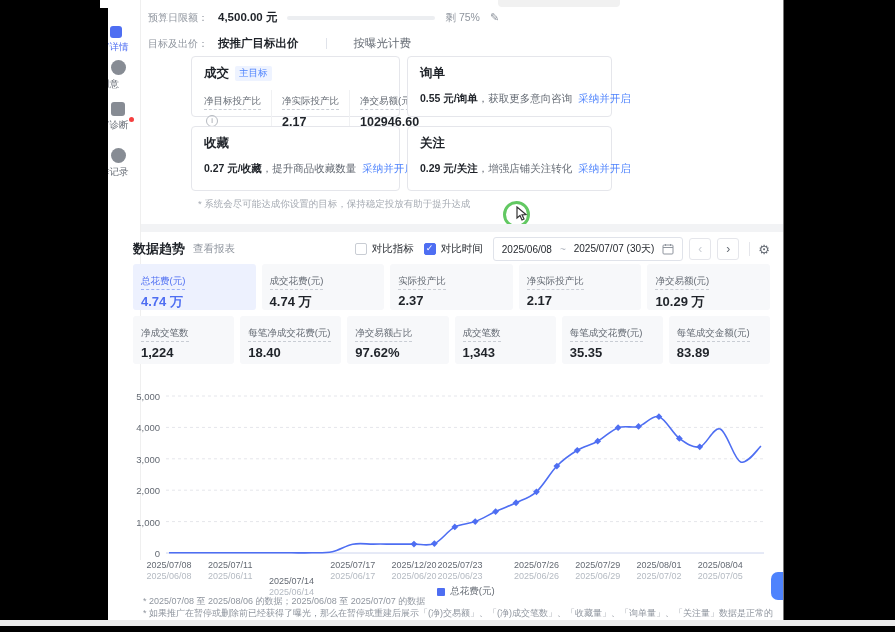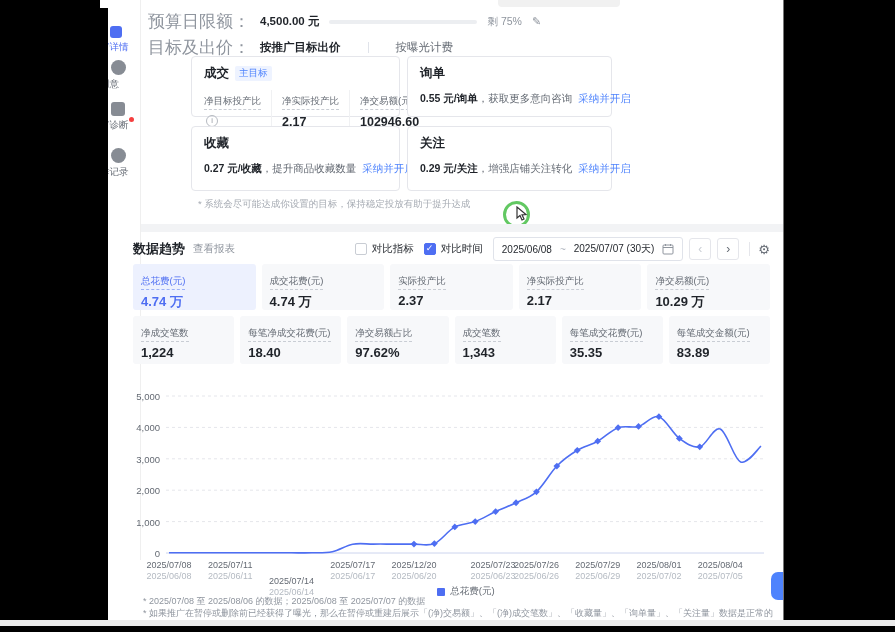--- a/index.html
+++ b/index.html
@@ -23,21 +23,21 @@
   .s-icon{display:block;}
   .icon-blue-sq{width:12px;height:12px;border-radius:3px;background:#4e6ef2;margin-left:2px;}
   .icon-circle{width:15px;height:15px;border-radius:50%;background:#878c94;margin-left:3px;}
   .icon-rsq{width:14px;height:14px;border-radius:3px;background:#878c94;margin-left:3px;}
   .s-label{font-size:9.5px;color:#646a73;margin-left:-8px;margin-top:3px;white-space:nowrap;position:relative;}
   .s-item.active .s-label{color:#4e6ef2;}
   .red-dot{position:absolute;right:-5px;top:-2px;width:5px;height:5px;border-radius:50%;background:#f53f3f;}
 
   
   .info-row{position:absolute;left:40px;display:flex;align-items:center;gap:10px;font-size:11px;}
-  .row-label{color:#8f959e;font-size:17px;white-space:nowrap;}
+  .row-label{color:#8f959e;font-size:10px;white-space:nowrap;}
   .budget-amount{color:#1f2329;font-weight:bold;font-size:11.5px;white-space:nowrap;}
   .progress-track{width:148px;height:4px;border-radius:2px;background:#eceef1;overflow:hidden;}
   .progress-fill{height:4px;border-radius:2px;background:#7b96f5;}
   .remaining{color:#8f959e;font-size:10.5px;white-space:nowrap;}
   .pencil{color:#8f959e;font-size:11px;cursor:pointer;}
   .tabs{display:flex;align-items:center;gap:27px;}
   .tab-active{color:#1f2329;font-weight:bold;font-size:11.5px;cursor:pointer;}
   .tab-sep{width:1px;height:11px;background:#e0e3ea;}
   .tab-inactive{color:#646a73;font-size:11.5px;cursor:pointer;}
 
@@ -294,21 +294,21 @@
         <div class="cmp">2025/06/14</div>
       </div>
       <div class="x-tick" style="left: 154.724px;">
         <div class="cur">2025/07/17</div>
         <div class="cmp">2025/06/17</div>
       </div>
       <div class="x-tick" style="left: 215.966px;">
         <div class="cur">2025/12/20</div>
         <div class="cmp">2025/06/20</div>
       </div>
-      <div class="x-tick" style="left: 295px;">
+      <div class="x-tick" style="left: 262px;">
         <div class="cur">2025/07/23</div>
         <div class="cmp">2025/06/23</div>
       </div>
       <div class="x-tick" style="left: 338.448px;">
         <div class="cur">2025/07/26</div>
         <div class="cmp">2025/06/26</div>
       </div>
       <div class="x-tick" style="left: 399.69px;">
         <div class="cur">2025/07/29</div>
         <div class="cmp">2025/06/29</div>

